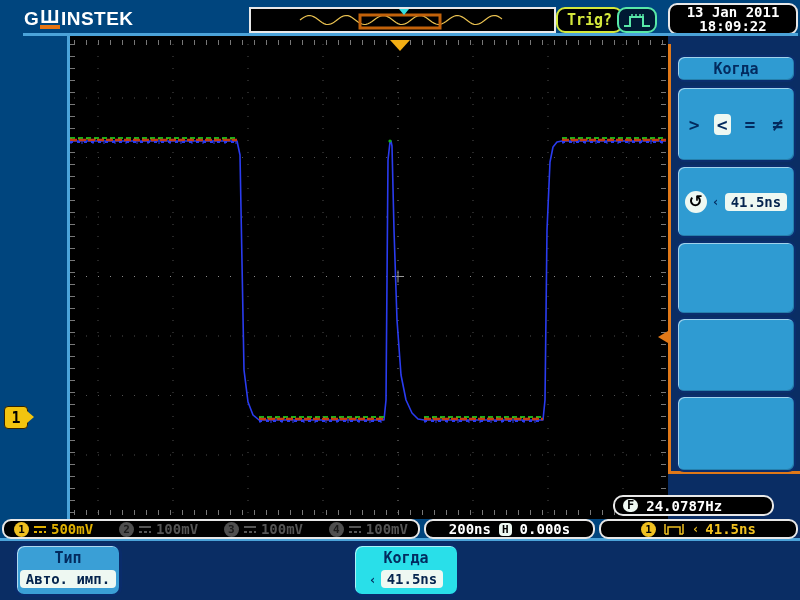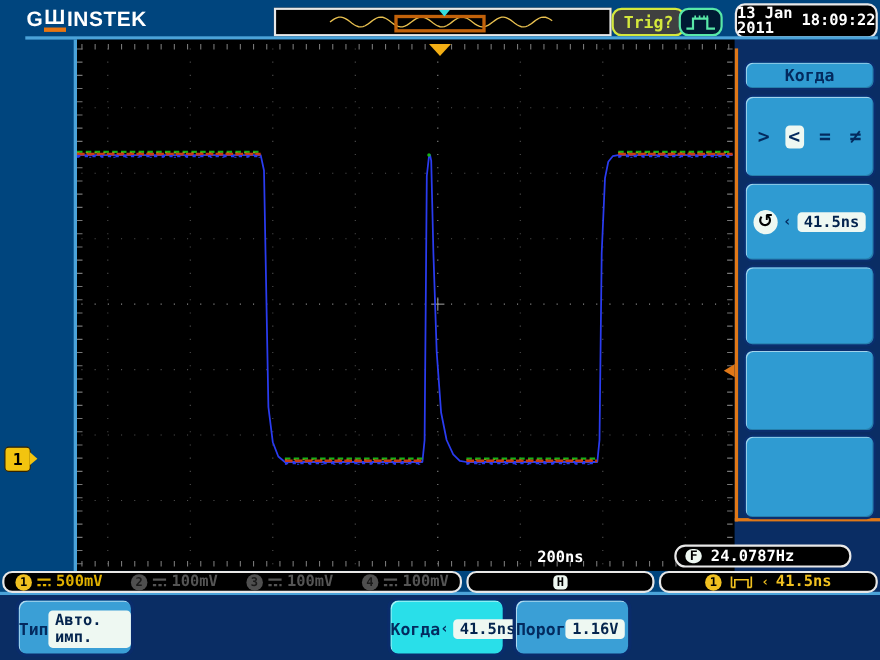--- a/index.html
+++ b/index.html
@@ -6,26 +6,26 @@
   .screen{position:relative;width:800px;height:600px;background:#00457e;overflow:hidden;
           font-family:"DejaVu Sans Mono",monospace;-webkit-font-smoothing:none;}
   .abs{position:absolute;}
 
   
   .logo{left:24px;top:8px;display:flex;align-items:flex-start;color:#fff;
         font-family:"Liberation Sans",sans-serif;font-weight:bold;font-size:19px;letter-spacing:.5px;}
   .logo .lw{border-bottom:4px solid #e87511;line-height:17px;margin:0 1px;}
   .preview-box{left:249px;top:7px;width:307px;height:26px;background:#000;border:2px solid #e8e8e8;box-sizing:border-box;}
   .trig-badge{left:556px;top:7px;padding:2px 9px;border:2px solid #d4e83c;border-radius:9px;
-              color:#d4e83c;font-weight:bold;font-size:15px;background:#404040;}
+              color:#d4e83c;font-weight:bold;font-size:15px;background:#000000;}
   .pulse-badge{left:617px;top:7px;width:40px;height:26px;border:2px solid #58e8a8;border-radius:9px;
                background:#001a33;box-sizing:border-box;display:flex;align-items:center;justify-content:center;}
   .datetime{left:668px;top:3px;width:130px;height:32px;background:#000;border:2px solid #e8e8e8;border-radius:9px;
             box-sizing:border-box;color:#fff;font-weight:bold;font-size:14px;line-height:14px;
-            display:flex;flex-direction:row;align-items:center;justify-content:center;}
+            display:flex;flex-direction:column;align-items:center;justify-content:center;}
 
   
   .hline-top{left:23px;top:33px;width:775px;height:3px;background:#4ba3d9;}
   .vline-left{left:67px;top:36px;width:3px;height:483px;background:#4ba3d9;}
   .grid-black{left:70px;top:36px;width:598px;height:483px;background:#000;}
   #scope-svg{left:0;top:0;pointer-events:none;}
 
   
   .right-backdrop{left:668px;top:36px;width:132px;height:504px;background:#0a2d64;}
   .orange-v{left:668px;top:44px;width:3px;height:430px;background:#e07818;}
@@ -55,37 +55,37 @@
             box-sizing:border-box;display:flex;align-items:center;gap:8px;padding:0 8px;}
   .f-badge{background:#eef8f2;color:#000;font-weight:bold;font-size:12px;border-radius:7px;padding:0 4px;line-height:13px;}
   .freq-val{color:#fff;font-weight:bold;font-size:14px;}
 
   
   .hline-bottom{left:0;top:538px;width:800px;height:3px;background:#4ba3d9;}
   .menu-strip{left:0;top:541px;width:800px;height:59px;background:#0a2d64;}
   .sbox{top:519px;height:20px;background:#000;border:2px solid #e8e8e8;border-radius:9px;box-sizing:border-box;
         display:flex;align-items:center;}
   .sbox.ch{left:2px;width:418px;justify-content:space-between;padding:0 10px;}
-  .sbox.tb{left:424px;width:171px;justify-content:center;gap:8px;flex-direction:column;}
+  .sbox.tb{left:424px;width:171px;justify-content:center;gap:8px;}
   .sbox.tr{left:599px;width:199px;justify-content:center;gap:6px;}
   .ch-group{display:flex;align-items:center;gap:4px;color:#555;font-weight:bold;font-size:14px;}
   .ch-group.on{color:#e0b000;}
   .ch-circ{width:15px;height:15px;border-radius:50%;background:#4f4f4f;color:#1a1a1a;font-size:11px;font-weight:bold;
            display:flex;align-items:center;justify-content:center;}
   .ch-group.on .ch-circ{background:#f0c020;color:#000;}
   .tb-txt{color:#fff;font-weight:bold;font-size:14px;}
   .h-badge{background:#eef8f2;color:#000;font-weight:bold;font-size:11px;border-radius:4px;padding:0 3px;line-height:13px;}
   .tr-circ{width:15px;height:15px;border-radius:50%;background:#f0c020;color:#000;font-size:11px;font-weight:bold;
            display:flex;align-items:center;justify-content:center;}
   .tr-txt{color:#f0c020;font-weight:bold;font-size:14px;}
   .tr-pfx{color:#f0c020;font-weight:bold;font-size:12px;}
 
   
   .mbtn{top:543px;width:108px;height:54px;background:#3a9fd6;border:3px solid #0a2c6b;border-radius:10px;box-sizing:border-box;
-        box-shadow:inset 1px 1px 0 rgba(255,255,255,.6);display:flex;flex-direction:row;align-items:center;cursor:pointer;}
+        box-shadow:inset 1px 1px 0 rgba(255,255,255,.6);display:flex;flex-direction:column;align-items:center;cursor:pointer;}
   .mbtn.active{background:#29dfe9;}
   .mlabel{color:#032a5e;font-weight:bold;font-size:15px;margin-top:3px;white-space:nowrap;}
   .mval{display:flex;align-items:center;justify-content:center;gap:4px;margin-top:3px;}
   .icon-pill{background:#eef8f2;border-radius:5px;padding:1px 4px;display:flex;align-items:center;}
   .pol-plain{display:flex;align-items:center;margin-left:4px;}
 </style>
 </head>
 <body>
 
 <div class="screen">
@@ -266,20 +266,14 @@
         <span class="pill">Авто. имп.</span>
       </div>
   </div>
   <div class="abs mbtn active" style="left:352px">
     <div class="mlabel">Когда</div>
     <div class="mval">
         <span class="pfx">‹</span>
         <span class="pill">41.5ns</span>
       </div>
   </div>
-  <div class="abs mbtn" style="left:466px">
-    <div class="mlabel">Порог</div>
-    <div class="mval">
-        <span class="pill">1.16V</span>
-      </div>
-  </div>
 
 </div>
 
 </body></html>

